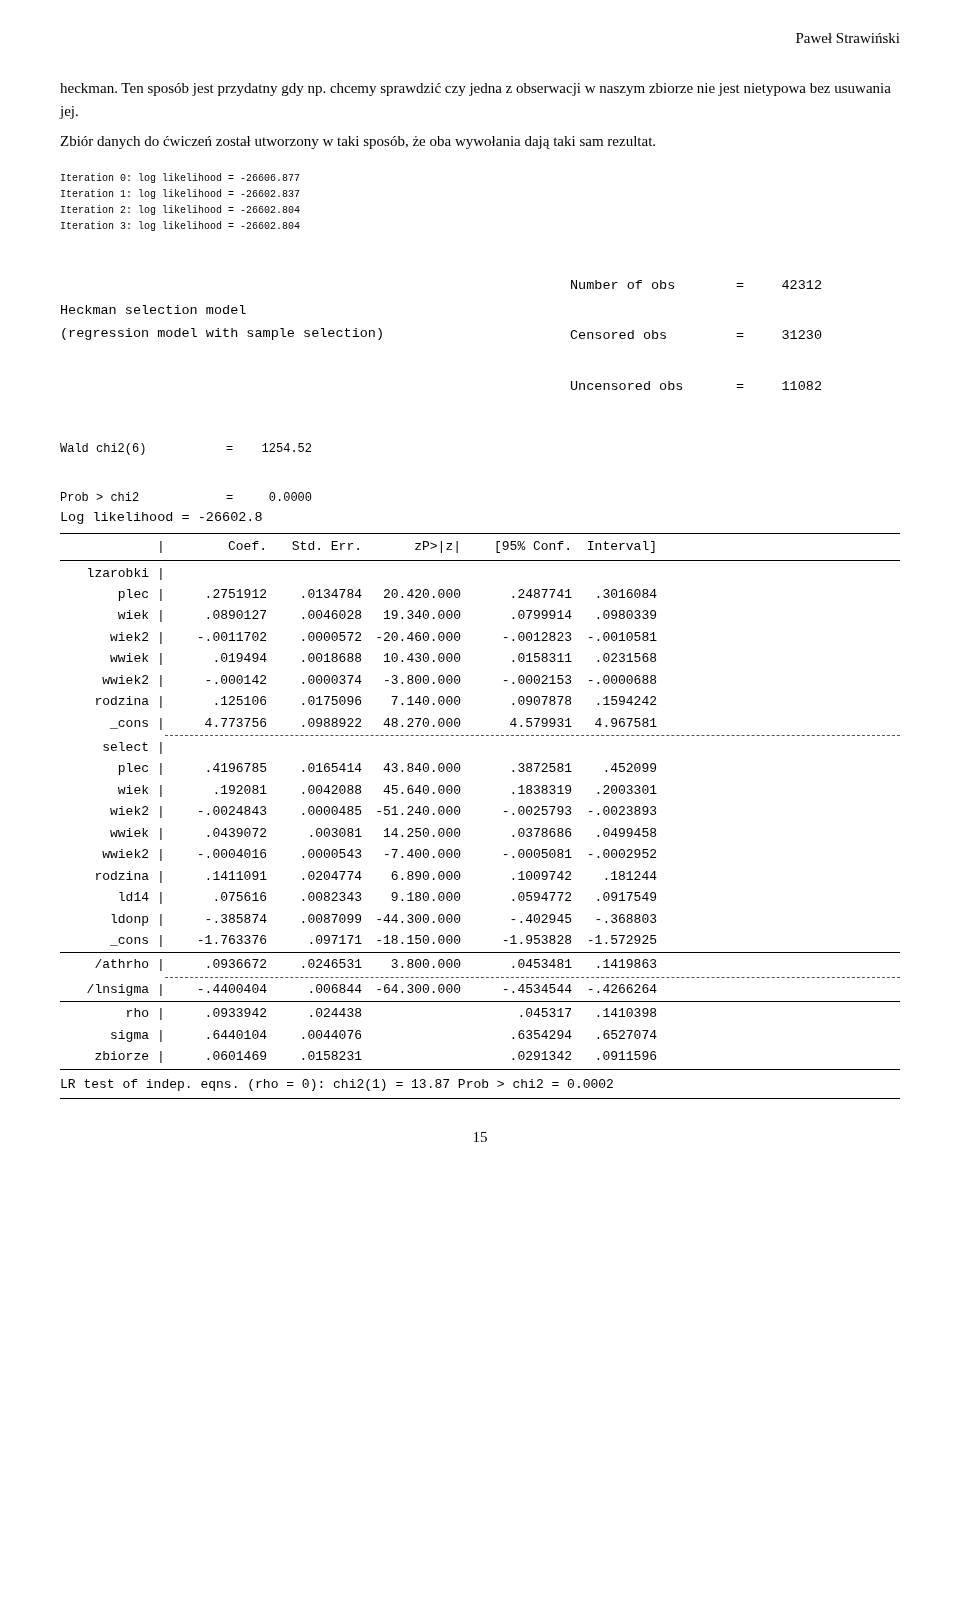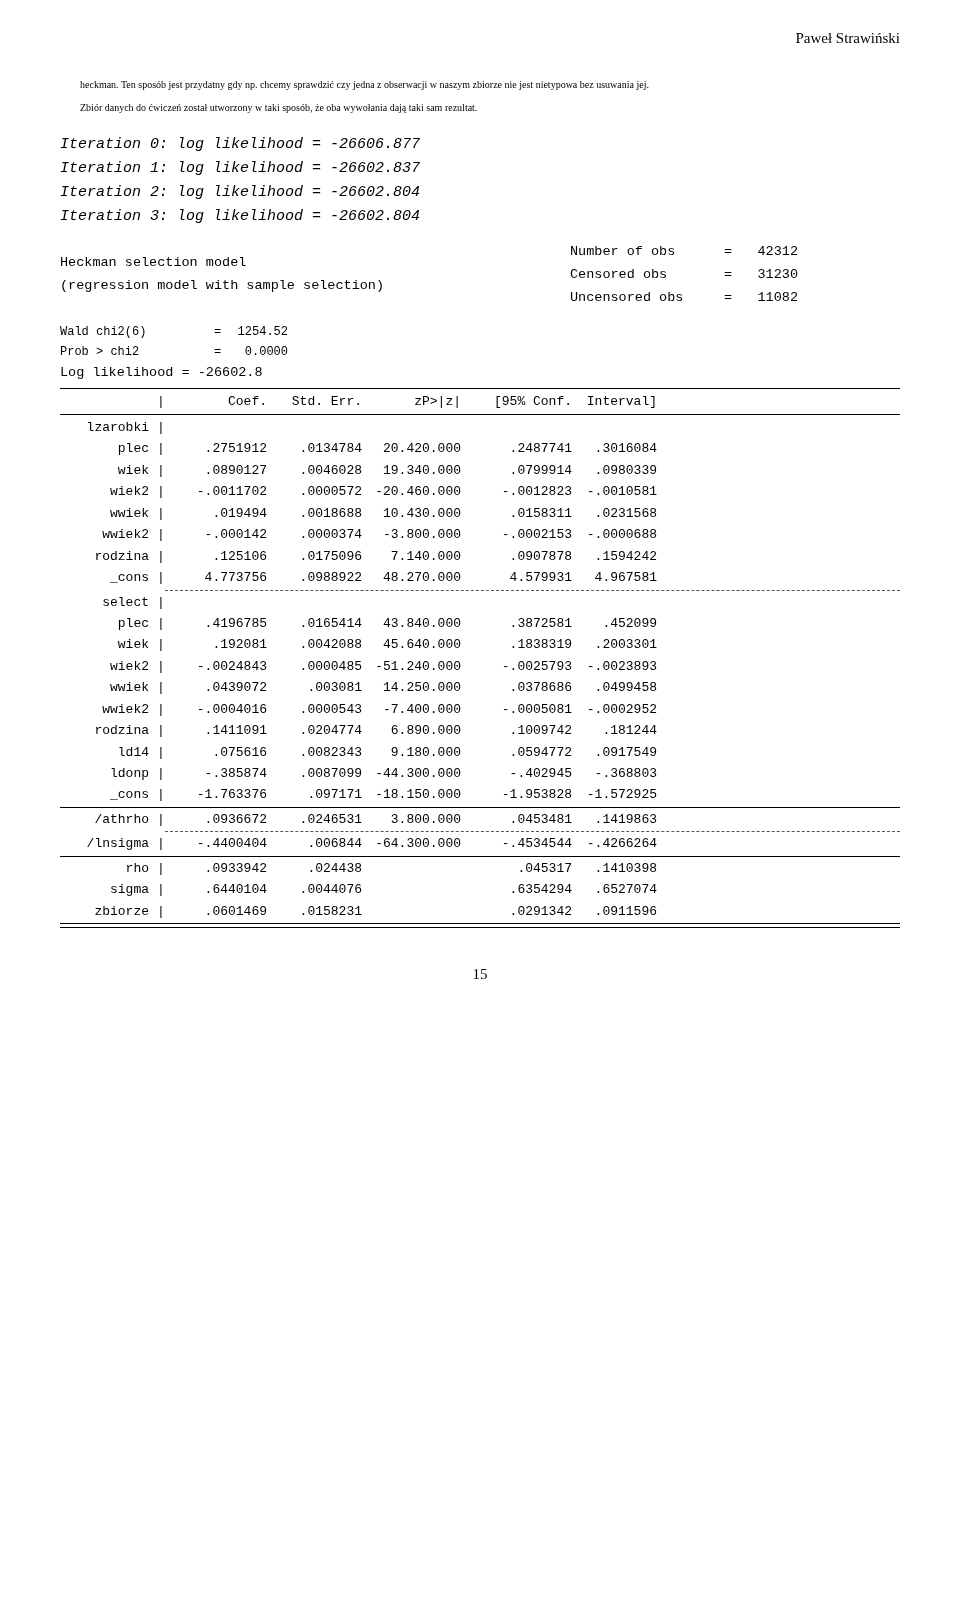--- a/index.html
+++ b/index.html
@@ -11,37 +11,35 @@
       width: 960px;
       min-height: 1604px;
       padding: 30px 60px 60px 60px;
     }
     .author {
       font-size: 15px;
       margin-bottom: 30px;
       text-align: right;
     }
     .body-text {
-      font-size: 10px;
+      font-size: 15px;
       margin-bottom: 8px;
       line-height: 1.5;
-      margin-left: 20px;
     }
     .mono {
       font-family: 'Courier New', Courier, monospace;
       font-size: 13.5px;
     }
     .iterations {
       margin: 18px 0 10px 0;
     }
     .iterations div {
       font-family: 'Courier New', Courier, monospace;
-      font-size: 15px;
+      font-size: 10px;
       line-height: 1.6;
-      font-style: italic;
     }
     .model-block {
       margin: 12px 0;
       display: flex;
       justify-content: space-between;
       align-items: center;
     }
     .model-left {
       font-family: 'Courier New', Courier, monospace;
       font-size: 13.5px;
@@ -49,21 +47,22 @@
     }
     .model-right {
       font-family: 'Courier New', Courier, monospace;
       font-size: 13.5px;
       line-height: 1.7;
       text-align: left;
       min-width: 330px;
     }
     .stats-row {
       display: flex;
-      gap: 4px;
+      gap: 16px;
+      margin-top: 28px;
     }
     .stat-label {
       min-width: 140px;
     }
     .stat-eq {
       min-width: 20px;
       text-align: center;
     }
     .stat-val {
       min-width: 60px;
@@ -86,21 +85,21 @@
     }
     .tbl-coef { min-width: 100px; text-align: right; }
     .tbl-se   { min-width: 95px; text-align: right; }
     .tbl-z    { min-width: 60px; text-align: right; }
     .tbl-pz   { min-width: 68px; text-align: left; }
     .tbl-ci   { min-width: 82px; text-align: right; }
     .tbl-ci2  { min-width: 85px; text-align: right; }
     .tbl-row  { display: flex; align-items: baseline; }
     .page-number {
       text-align: center;
-      margin-top: 38px;
+      margin-top: 30px;
       font-size: 15px;
     }
     .wald-block {
       display: flex;
       justify-content: flex-start;
       font-family: Liberation Mono, monospace;
       font-size: 12px;
       line-height: 1.7;
       margin-top: 6px;
     }
@@ -421,16 +420,17 @@
         <span class="tbl-coef">.0601469</span>
         <span class="tbl-se">.0158231</span>
         <span class="tbl-z"></span>
         <span class="tbl-pz"></span>
         <span class="tbl-ci">.0291342</span>
         <span class="tbl-ci2">.0911596</span>
       </div>
     </div>
   <div style="border-top:1px solid #000; margin:1px 0;"></div>
 
+  <div style="margin-top:4px;">LR test of indep. eqns. (rho = 0):   chi2(1) =    13.87  Prob &gt; chi2 = 0.0002</div>
   <div style="border-top:1px solid #000; margin:3px 0;"></div>
 </div>
 
 <div class="page-number">15</div>
 
 </body></html>

